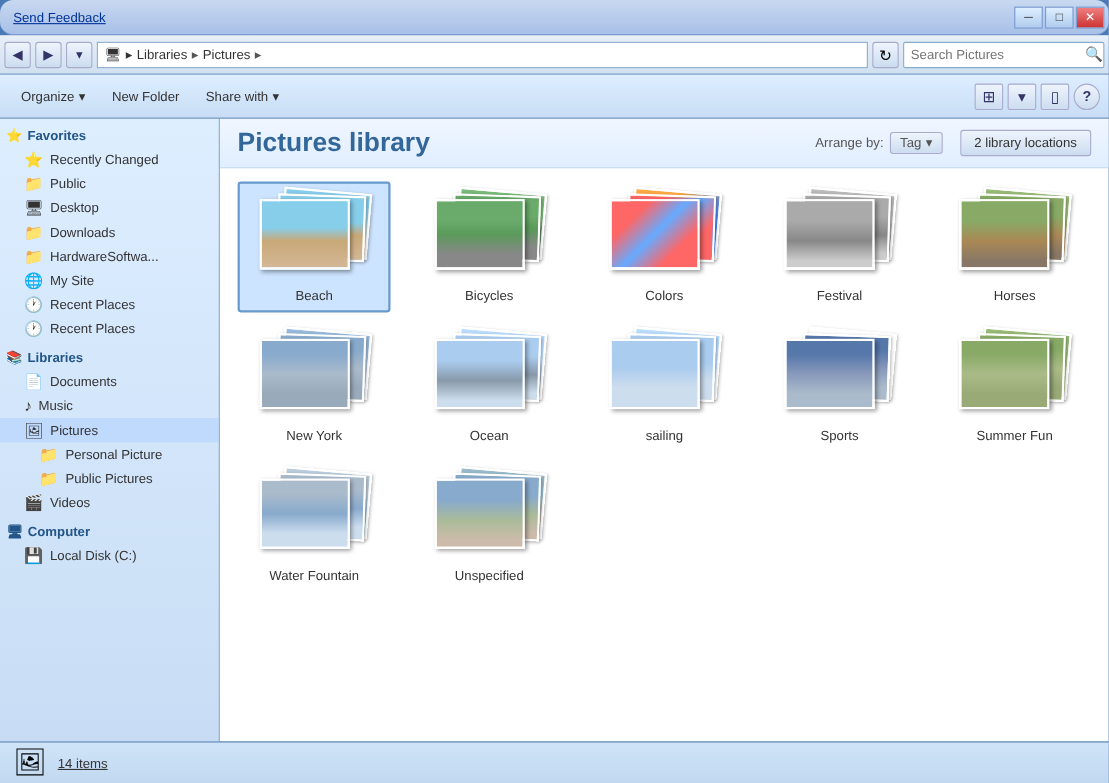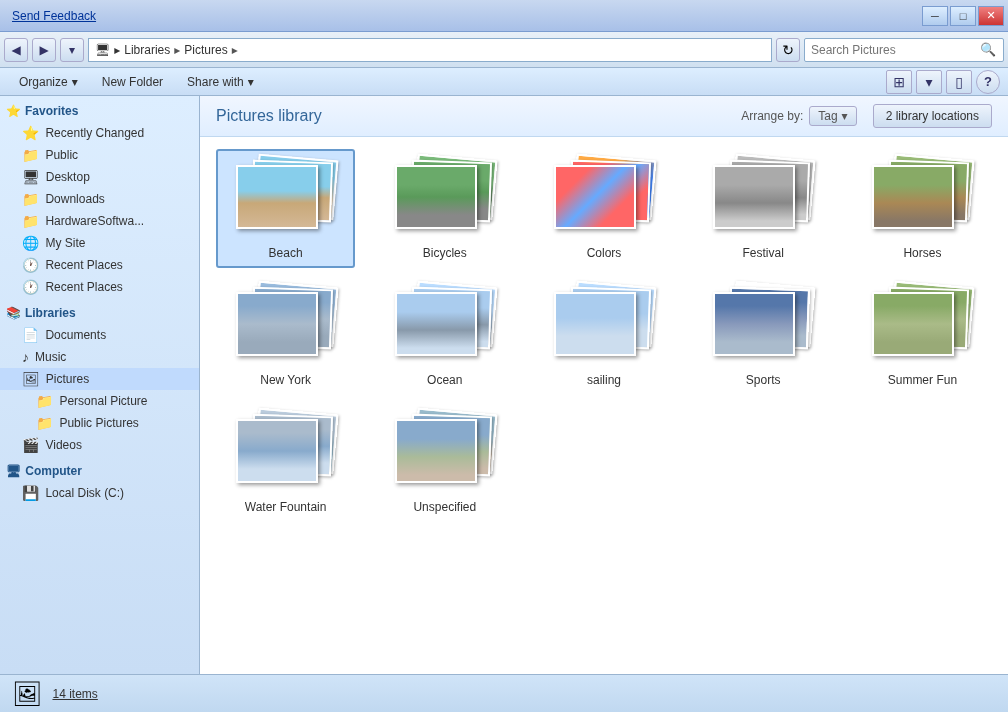--- a/index.html
+++ b/index.html
@@ -16,20 +16,21 @@
 
     
     .title-bar {
       background: linear-gradient(to bottom, #c8d8f0 0%, #a8c0e8 100%);
       height: 32px;
       display: flex;
       align-items: center;
       justify-content: flex-end;
       padding: 0 4px;
       border-bottom: 1px solid #7a9cd0;
+      border-radius: 12px;
     }
     .title-bar-feedback {
       margin-right: auto;
       margin-left: 8px;
       font-size: 12px;
       color: #003399;
       text-decoration: underline;
       cursor: pointer;
     }
     .title-btn {
@@ -94,21 +95,21 @@
       border: 1px solid #aac;
       background: linear-gradient(to bottom, #eef4fc, #ccddf0);
       border-radius: 3px;
       display: flex;
       align-items: center;
       justify-content: center;
       cursor: pointer;
       font-size: 14px;
     }
     .search-box {
-      width: 200px;
+      width: 183px;
       height: 24px;
       border: 1px solid #8aaccc;
       background: white;
       display: flex;
       align-items: center;
       padding: 0 6px;
       gap: 4px;
       border-radius: 2px;
     }
     .search-box input {
@@ -117,21 +118,21 @@
       flex: 1;
       font-size: 12px;
       color: #999;
       background: transparent;
     }
     .search-icon { color: #6688aa; font-size: 13px; }
 
     
     .toolbar {
       background: linear-gradient(to bottom, #ddeeff 0%, #c8ddf5 100%);
-      height: 28px;
+      height: 40px;
       display: flex;
       align-items: center;
       padding: 0 8px;
       gap: 2px;
       border-bottom: 1px solid #9ab4d0;
     }
     .toolbar-btn {
       height: 26px;
       padding: 0 10px;
       border: 1px solid transparent;
@@ -233,23 +234,23 @@
       overflow: hidden;
     }
     .content-header {
       display: flex;
       align-items: center;
       padding: 8px 16px;
       background: linear-gradient(to bottom, #f0f6ff, #e0eeff);
       border-bottom: 1px solid #c0d8f0;
     }
     .content-title {
-      font-size: 16px;
+      font-size: 24px;
       color: #336699;
-      font-weight: normal;
+      font-weight: bold;
       flex: 1;
     }
     .arrange-by {
       display: flex;
       align-items: center;
       gap: 6px;
       font-size: 12px;
       color: #555;
     }
     .arrange-dropdown {

